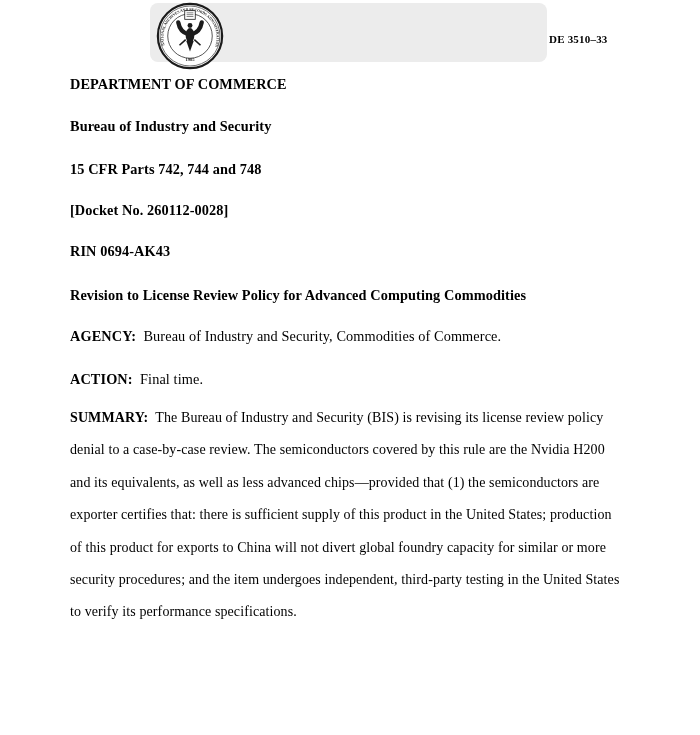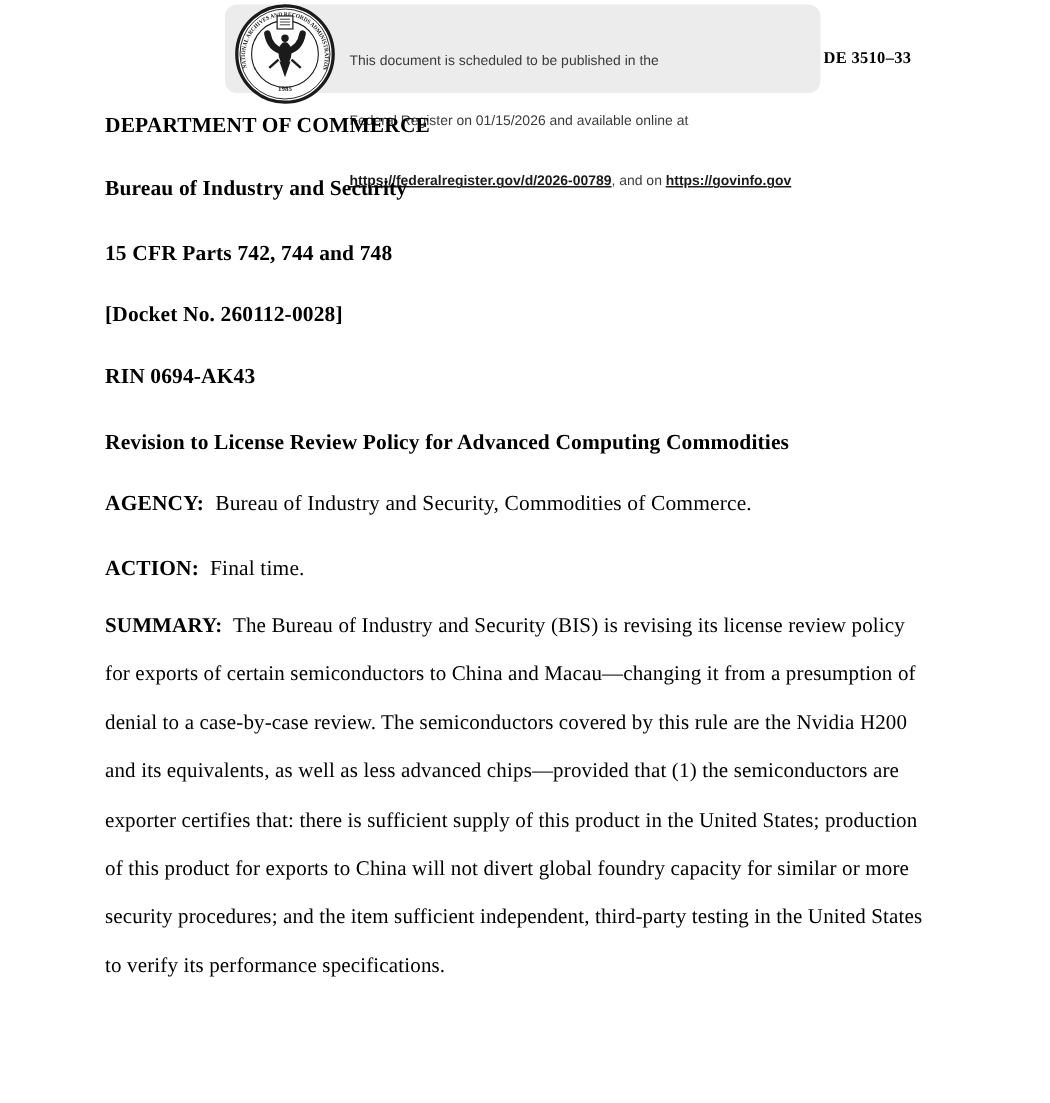--- a/index.html
+++ b/index.html
@@ -66,42 +66,36 @@
       <path d="M58,52 C66,50 72,44 74,33" fill="none" stroke-width="7" stroke-linecap="round"></path>
       <circle cx="55" cy="38" r="4" stroke="none"></circle>
       <ellipse cx="55" cy="54" rx="7" ry="12" stroke="none"></ellipse>
       <path d="M49,63 L55,80 L61,63 Z" stroke="none"></path>
       <path d="M48,61 L38,70" stroke-width="2.6"></path>
       <path d="M62,61 L72,70" stroke-width="2.6"></path>
     </g>
     <text x="55" y="95" text-anchor="middle" font-family="Liberation Serif, serif" font-size="7.5" font-weight="bold" fill="#1b1b1b">1985</text>
   </svg>
 
-  <div class="banner-text">
-    <div>This document is scheduled to be published in the</div>
-    <div>Federal Register on 01/15/2026 and available online at</div>
-    <div><a href="#">https://federalregister.gov/d/2026-00789</a><span>, and on </span><a href="#">https://govinfo.gov</a></div>
-  </div>
 
   <div class="billing">DE 3510–33</div>
 
   <div class="hline" style="top:119px">Bureau of Industry and Security</div>
   <div class="hline" style="top:77px">DEPARTMENT OF COMMERCE</div>
   <div class="hline" style="top:162px">15 CFR Parts 742, 744 and 748</div>
   <div class="hline" style="top:203px">[Docket No. 260112-0028]</div>
   <div class="hline" style="top:244px">RIN 0694-AK43</div>
   <div class="hline" style="top:288px">Revision to License Review Policy for Advanced Computing Commodities</div>
 
   <div class="pline" style="top:329px"><span class="lbl">AGENCY:</span><span>  Bureau of Industry and Security, Commodities of Commerce.</span></div>
   <div class="pline" style="top:372px"><span class="lbl">ACTION:</span><span>  Final time.</span></div>
 
   <div class="summary">
     <div class="sline"><span class="lbl">SUMMARY:</span><span>  The Bureau of Industry and Security (BIS) is revising its license review policy</span></div>
-    <div class="sline">for exports of certain semiconductors to China and Macau—changing it from a presumption of</div>
     <div class="sline">denial to a case-by-case review. The semiconductors covered by this rule are the Nvidia H200</div>
     <div class="sline">and its equivalents, as well as less advanced chips—provided that (1) the semiconductors are</div>
     <div class="sline">exporter certifies that: there is sufficient supply of this product in the United States; production</div>
     <div class="sline">of this product for exports to China will not divert global foundry capacity for similar or more</div>
-    <div class="sline">security procedures; and the item sufficient independent, third-party testing in the United States</div>
+    <div class="sline">security procedures; and the item undergoes independent, third-party testing in the United States</div>
     <div class="sline">to verify its performance specifications.</div>
   </div>
 
 </div>
 
 </body></html>

